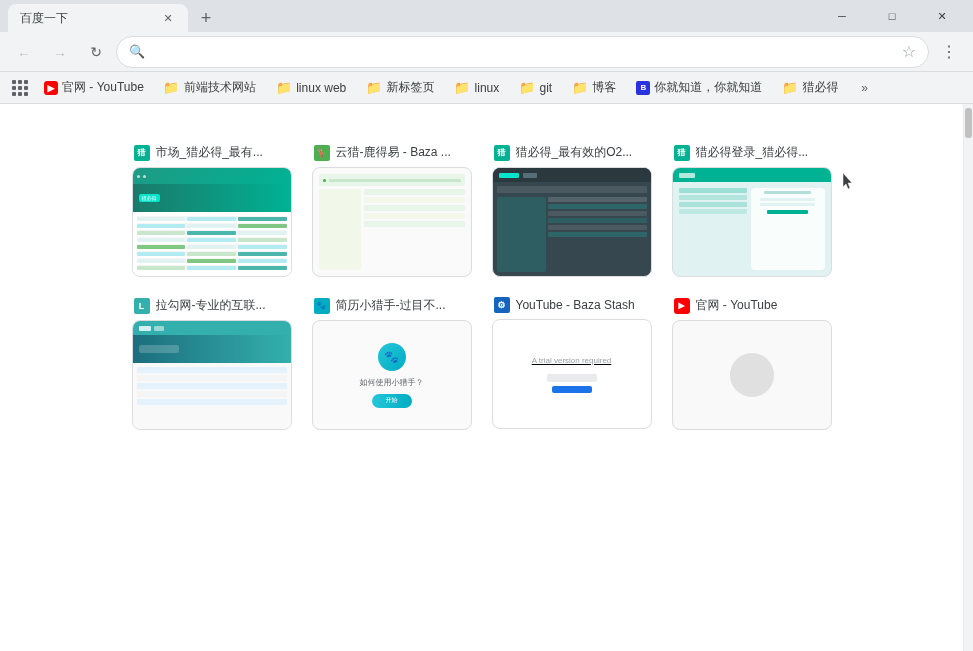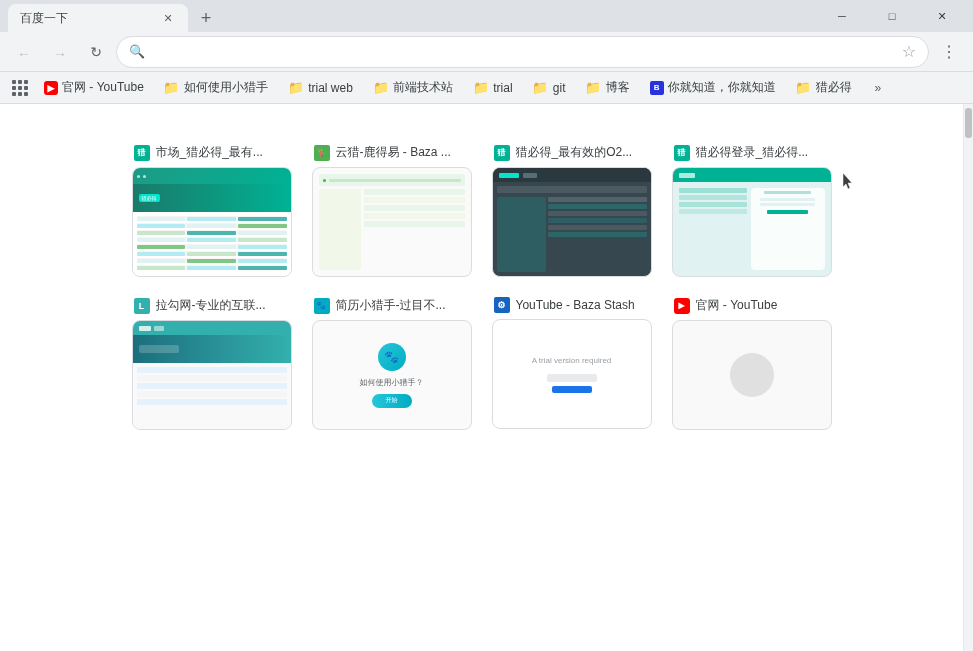--- a/index.html
+++ b/index.html
@@ -429,36 +429,36 @@
 
   <div class="bookmark-item">
     <div class="bookmark-icon yt-favicon">
       <span style="color:white;font-size:9px;font-weight:bold;">▶</span>
     </div>
     <span>官网 - YouTube</span>
   </div>
 
   <div class="bookmark-item">
     <span class="folder-icon">📁</span>
-    <span>如何使用小猎手</span>
+    <span>前端技术网站</span>
   </div>
 
   <div class="bookmark-item">
     <span class="folder-icon">📁</span>
-    <span>trial web</span>
+    <span>linux web</span>
   </div>
 
   <div class="bookmark-item">
     <span class="folder-icon">📁</span>
-    <span>前端技术站</span>
+    <span>新标签页</span>
   </div>
 
   <div class="bookmark-item">
     <span class="folder-icon">📁</span>
-    <span>trial</span>
+    <span>linux</span>
   </div>
 
   <div class="bookmark-item">
     <span class="folder-icon">📁</span>
     <span>git</span>
   </div>
 
   <div class="bookmark-item">
     <span class="folder-icon">📁</span>
     <span>博客</span>
@@ -681,21 +681,21 @@
       </div>
 
       <div class="thumb-card">
         <div class="thumb-header">
           <div class="thumb-favicon baza-favicon">
             <span style="font-size:9px;color:white;">⚙</span>
           </div>
           <span class="thumb-title">YouTube - Baza Stash</span>
         </div>
         <div class="thumb-image" style="background:#fff;">
-          <div style="position:absolute;inset:0;display:flex;flex-direction:column;align-items:center;justify-content:center;gap:4px;">
+          <div style="position:absolute;inset:0;display:flex;flex-direction:column;align-items:center;justify-content:center;gap:4px;text-decoration:underline;">
             <div style="font-size:8px;color:#9aa0a6;text-align:center;padding:0 8px;line-height:1.4;">A trial version required</div>
             <div style="width:50px;height:8px;background:#e8eaed;border-radius:2px;margin-top:4px;"></div>
             <div style="width:40px;height:7px;background:#1a73e8;border-radius:2px;"></div>
           </div>
         </div>
       </div>
 
       <div class="thumb-card">
         <div class="thumb-header">
           <div class="thumb-favicon yt-favicon">

